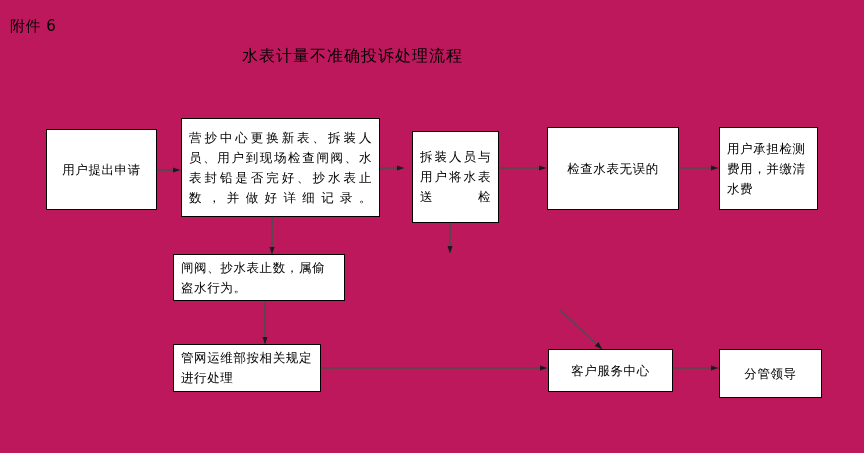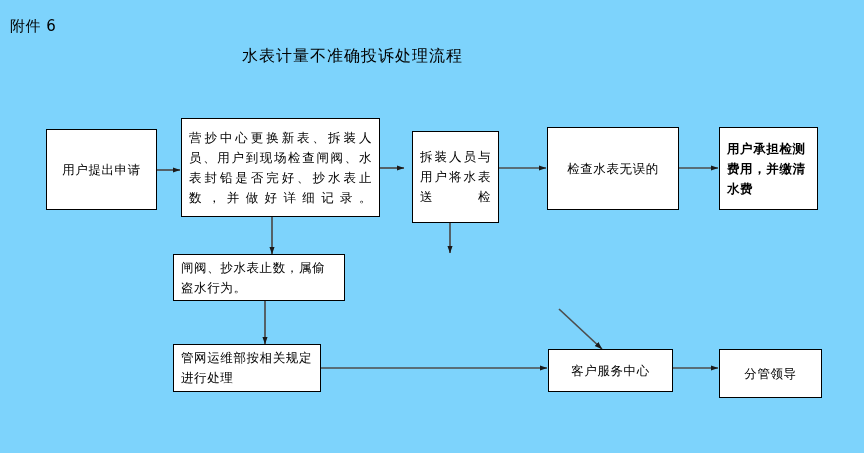--- a/index.html
+++ b/index.html
@@ -7,21 +7,21 @@
     padding: 0;
     background: #ffffff;
   }
   body {
     font-family: "DejaVu Sans", sans-serif;
   }
   #canvas {
     position: relative;
     width: 864px;
     height: 453px;
-    background: #7dd3fc;
+    background: #be185d;
     overflow: hidden;
   }
   .attach-label {
     position: absolute;
     left: 10px;
     top: 17px;
     font-family: "DejaVu Sans", sans-serif;
     font-size: 15px;
     color: #000000;
     letter-spacing: 0.5px;
@@ -110,21 +110,21 @@
   </div>
 
   <div class="node justify pad" style="left:412px; top:121px; width:87px; height:92px;margin-top:10px;">
     <span class="txt">拆装人员与用户将水表送检</span>
   </div>
 
   <div class="node center padc" style="left:547px; top:127px; width:132px; height:83px;">
     <span class="txt">检查水表无误的</span>
   </div>
 
-  <div class="node left pad" style="left:719px; top:127px; width:99px; height:83px;font-weight:bold;">
+  <div class="node left pad" style="left:719px; top:127px; width:99px; height:83px;">
     <span class="txt">用户承担检测费用，并缴清水费</span>
   </div>
 
   <div class="node left pad" style="left:173px; top:254px; width:172px; height:47px;">
     <span class="txt">闸阀、抄水表止数，属偷盗水行为。</span>
   </div>
 
 
   <div class="node left pad" style="left:173px; top:344px; width:148px; height:48px;">
     <span class="txt">管网运维部按相关规定进行处理</span>

